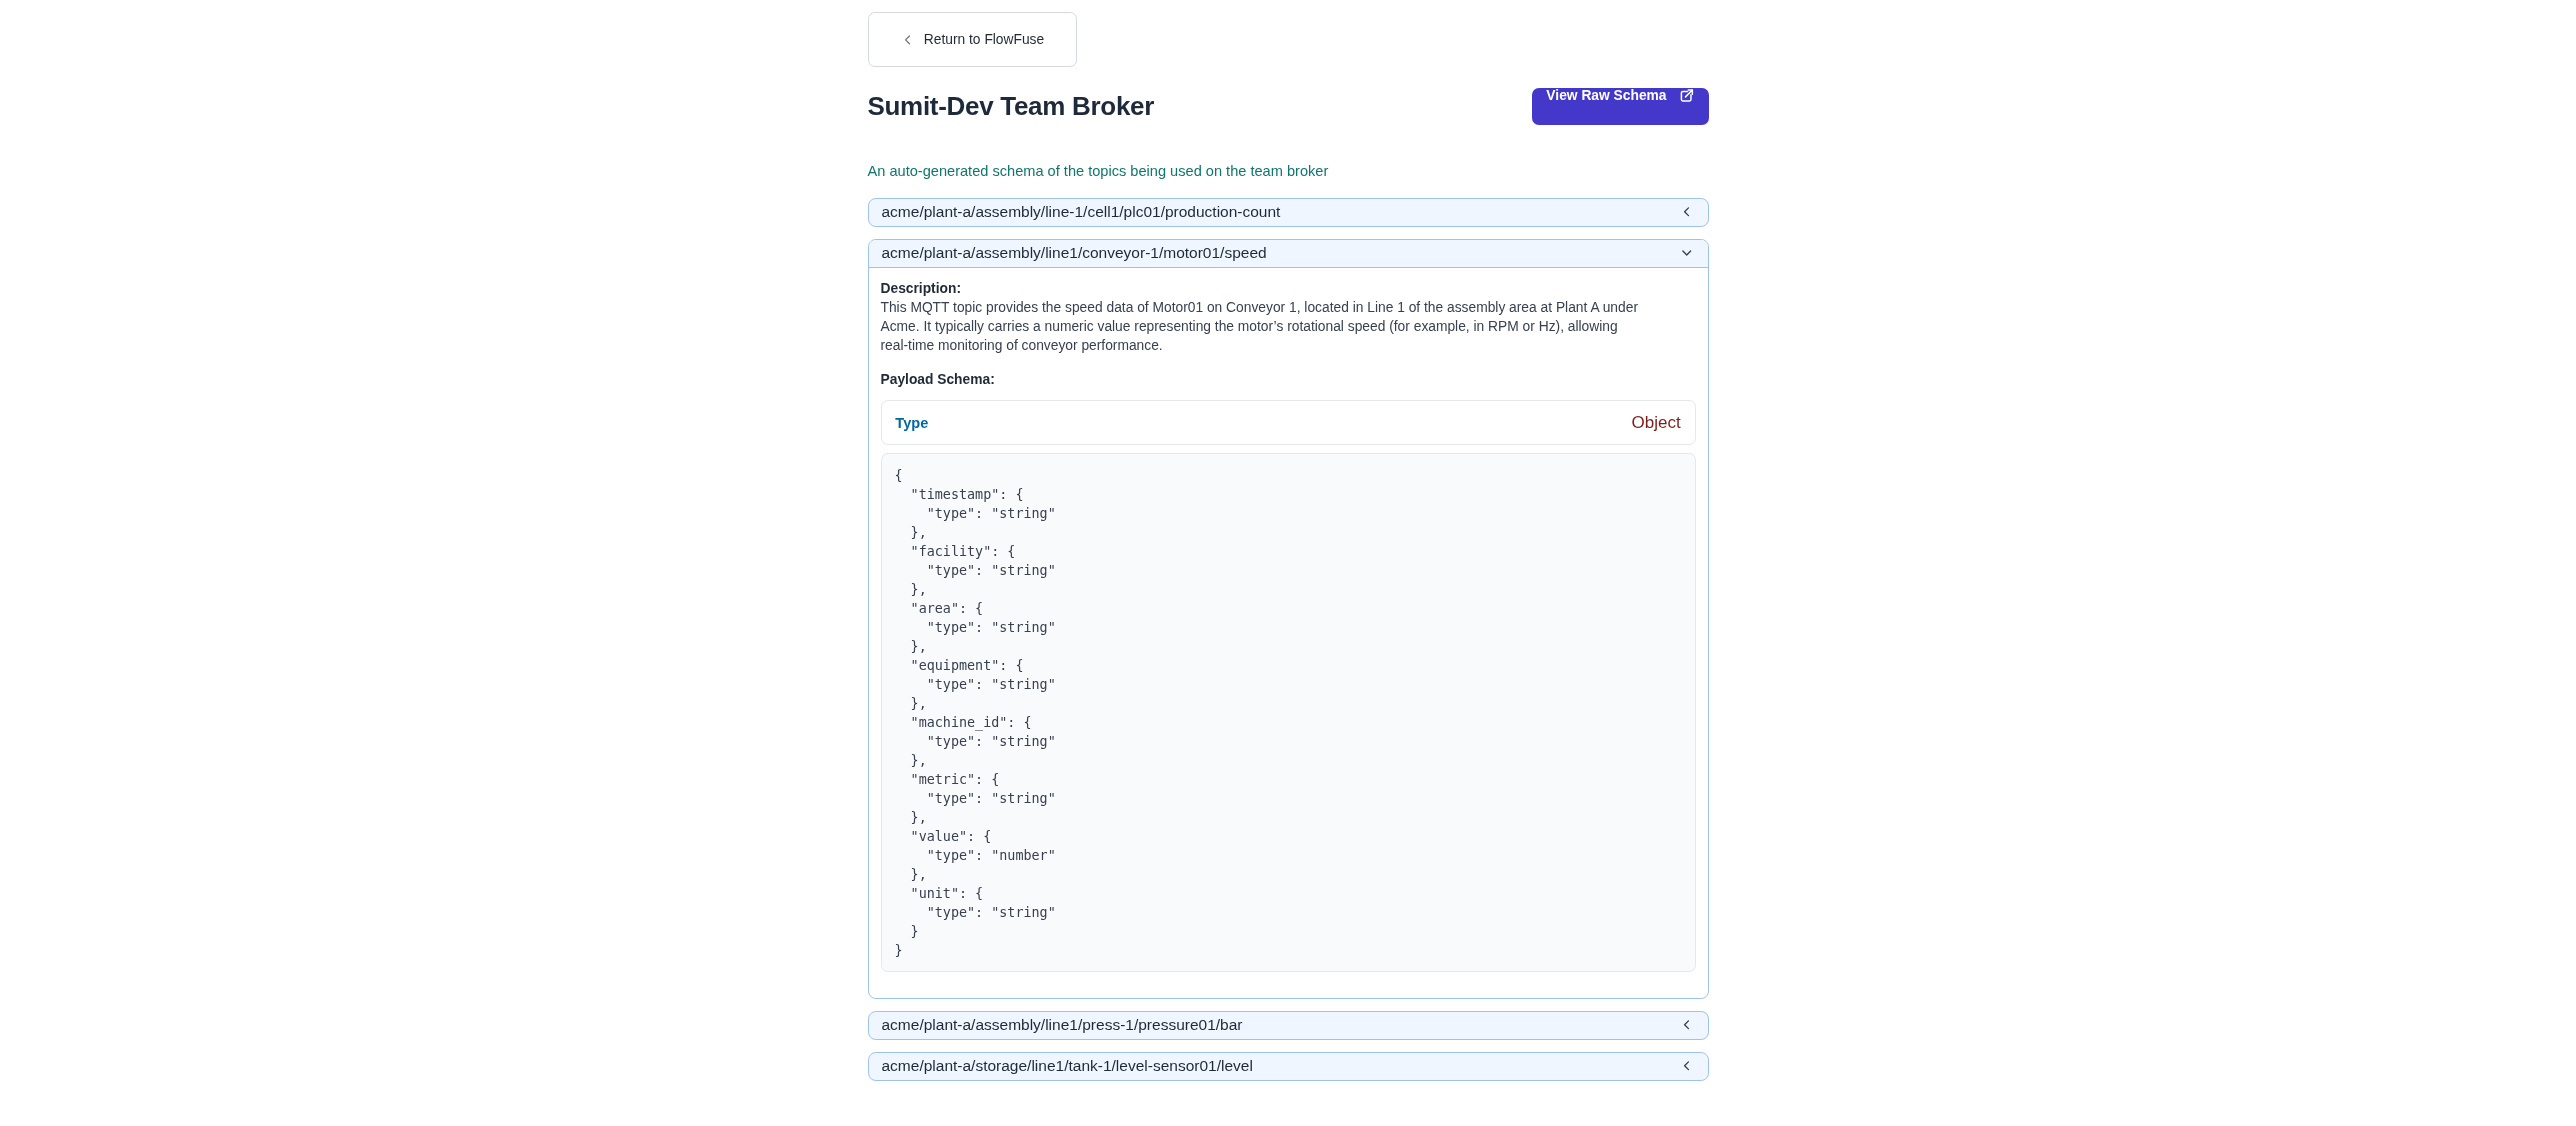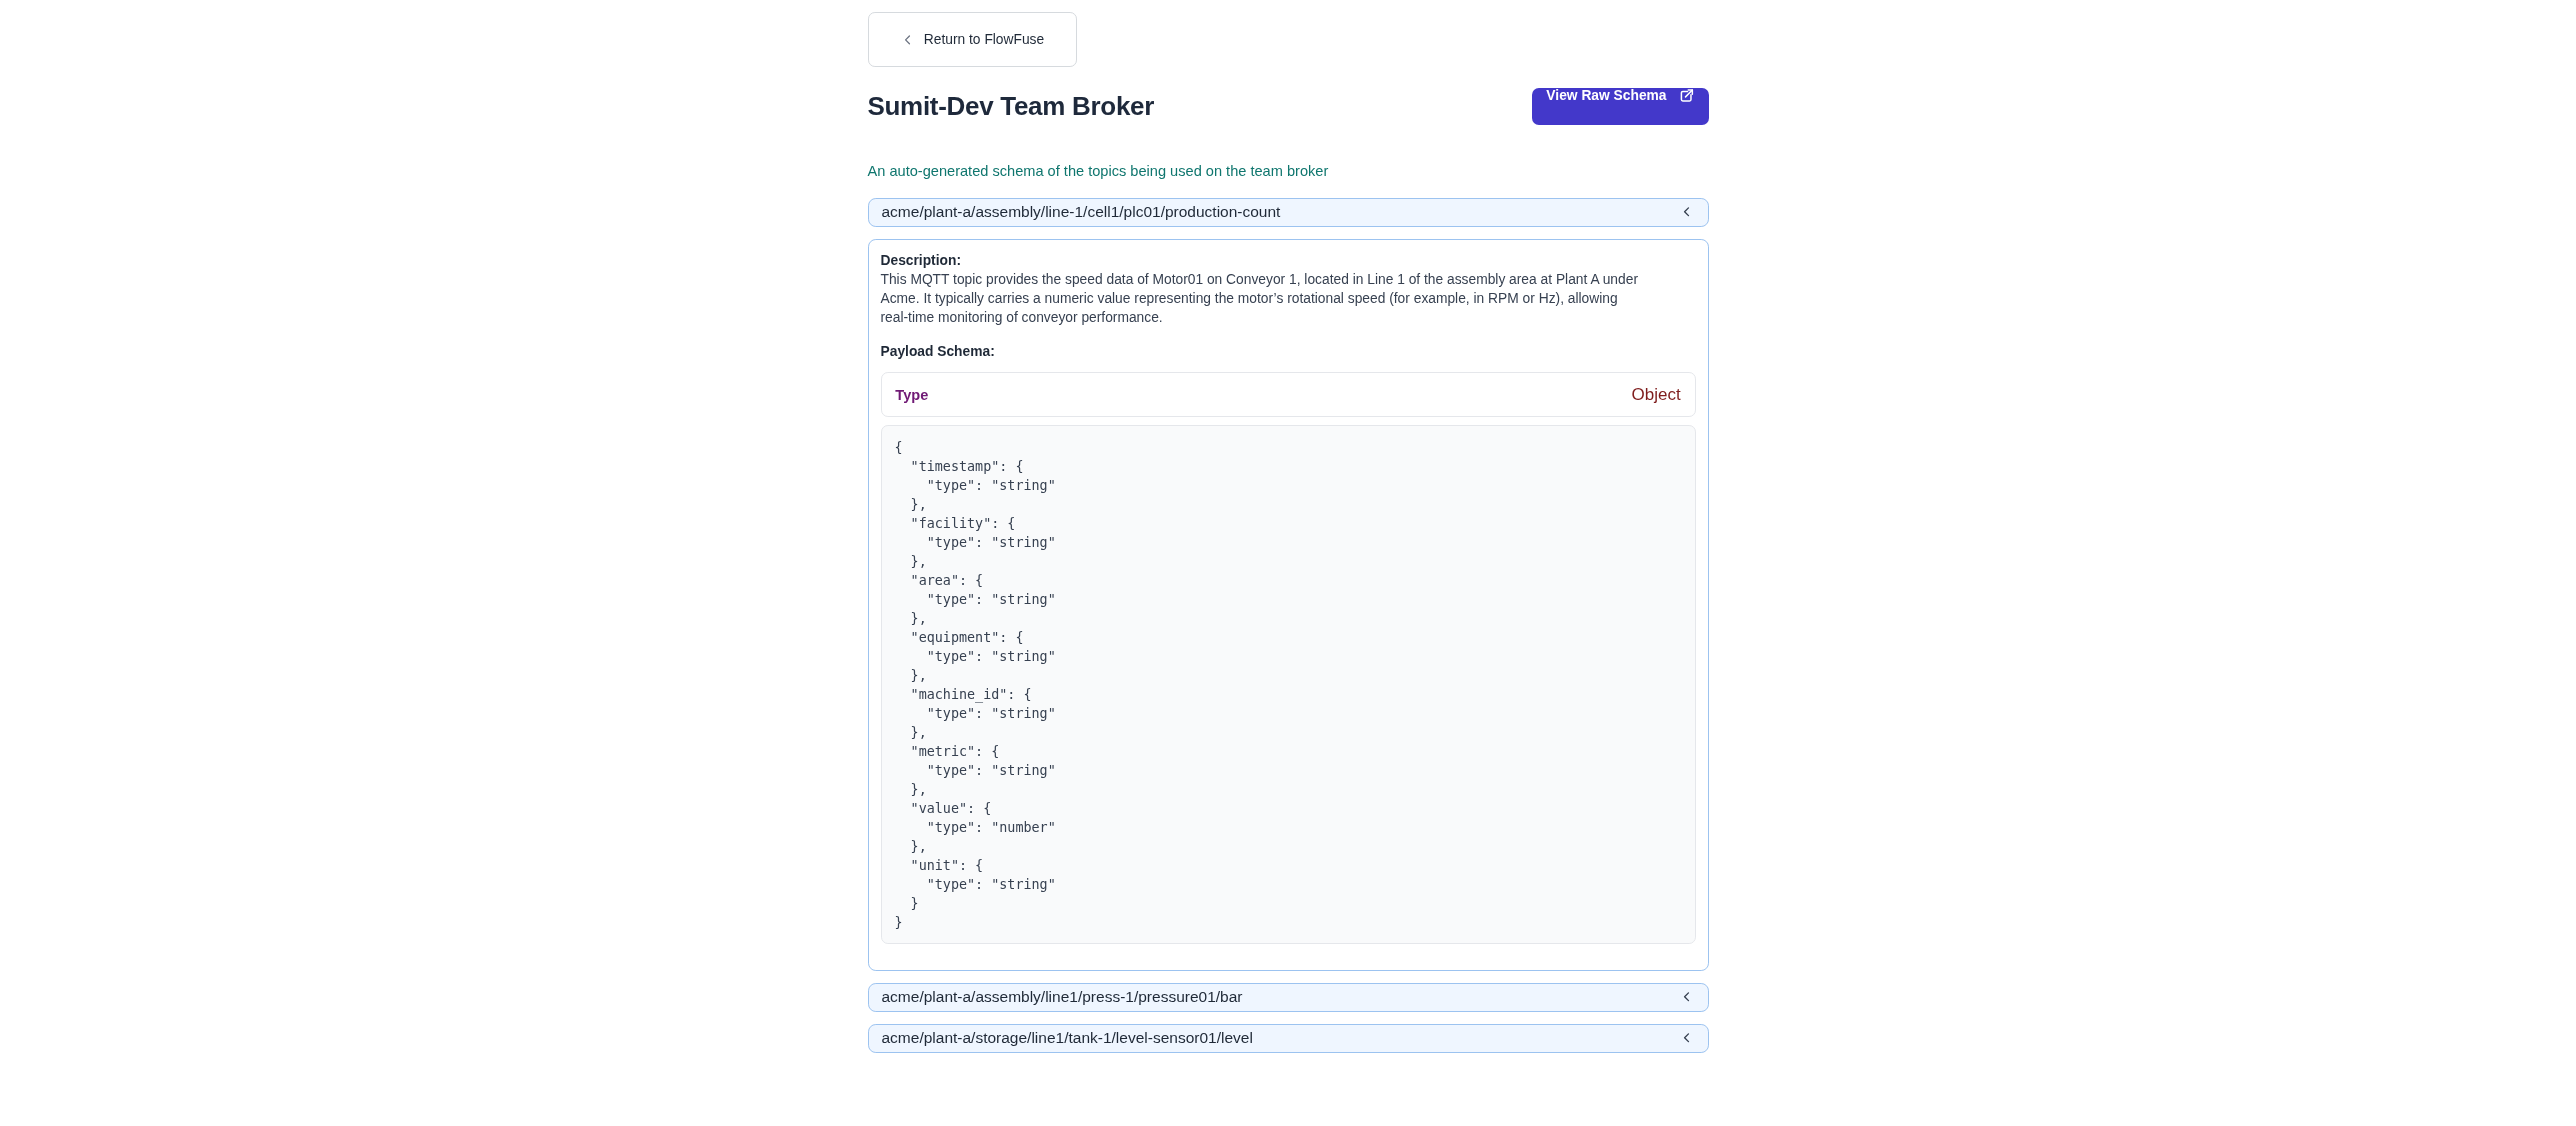--- a/index.html
+++ b/index.html
@@ -53,21 +53,21 @@
   
   .topic-body { padding: 13.8px 12px 26px; }
   .section-label { margin: 0 0 1.7px; font-size: 13.8px; font-weight: 700; color: #1f2937; }
   .desc { margin: 0 0 16.4px; font-size: 13.8px; line-height: 19px; color: #374151; max-width: 767px; }
   .type-row {
     margin-top: 13.8px;
     display: flex; justify-content: space-between; align-items: center;
     background: #ffffff; border: 0.9px solid #e5e7eb; border-radius: 6.9px;
     padding: 11.2px 13.8px;
   }
-  .type-key { font-size: 14.6px; font-weight: 700; color: #701a75; }
+  .type-key { font-size: 14.6px; font-weight: 700; color: #0369a1; }
   .type-val { font-size: 17px; color: #7f1d1d; }
   .code {
     margin: 8.6px 0 0;
     background: #f9fafb; border: 0.9px solid #e5e7eb; border-radius: 6.9px;
     padding: 11.2px 13px;
     font-family: "DejaVu Sans Mono", monospace;
     font-size: 13.4px; line-height: 19px; color: #374151;
     white-space: pre; overflow: hidden;
   }
 </style>
@@ -108,20 +108,28 @@
         <span class="topic-label">acme/plant-a/assembly/line-1/cell1/plc01/production-count</span>
         <span class="chev">
           <svg width="15.5" height="15.5" viewBox="0 0 18 18" fill="none">
               <path d="M11 4.5 L6.5 9 L11 13.5" stroke="currentColor" stroke-width="1.6" stroke-linecap="round" stroke-linejoin="round"></path>
             </svg>
         </span>
       </header>
     </section>
 
     <section class="topic expanded">
+      <header class="topic-header">
+        <span class="topic-label">acme/plant-a/assembly/line1/conveyor-1/motor01/speed</span>
+        <span class="chev">
+          <svg width="15.5" height="15.5" viewBox="0 0 18 18" fill="none">
+              <path d="M4.5 7 L9 11.5 L13.5 7" stroke="currentColor" stroke-width="1.6" stroke-linecap="round" stroke-linejoin="round"></path>
+            </svg>
+        </span>
+      </header>
       <div class="topic-body">
         <h3 class="section-label">Description:</h3>
         <p class="desc">This MQTT topic provides the speed data of Motor01 on Conveyor 1, located in Line 1 of the assembly area at Plant A under Acme. It typically carries a numeric value representing the motor’s rotational speed (for example, in RPM or Hz), allowing real-time monitoring of conveyor performance.</p>
         <h3 class="section-label">Payload Schema:</h3>
         <div class="type-row">
           <span class="type-key">Type</span>
           <span class="type-val">Object</span>
         </div>
         <pre class="code">{
   "timestamp": {

